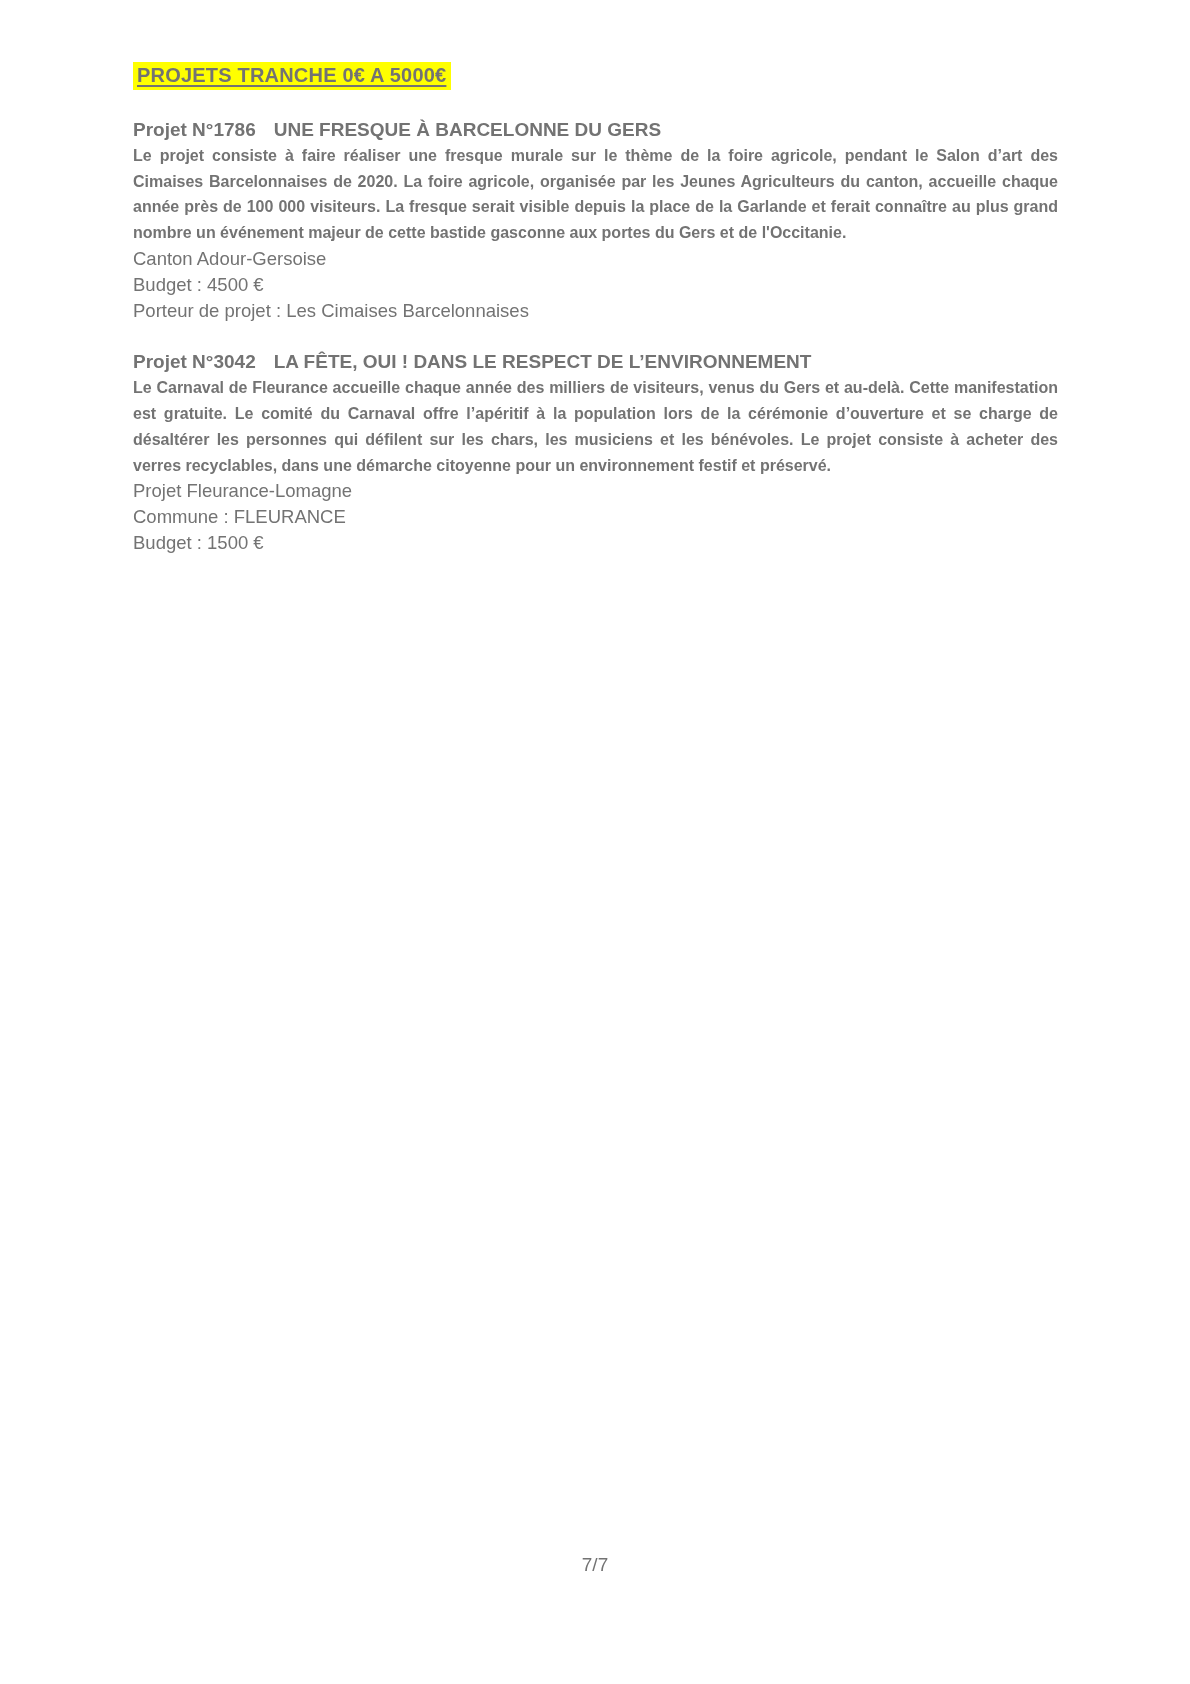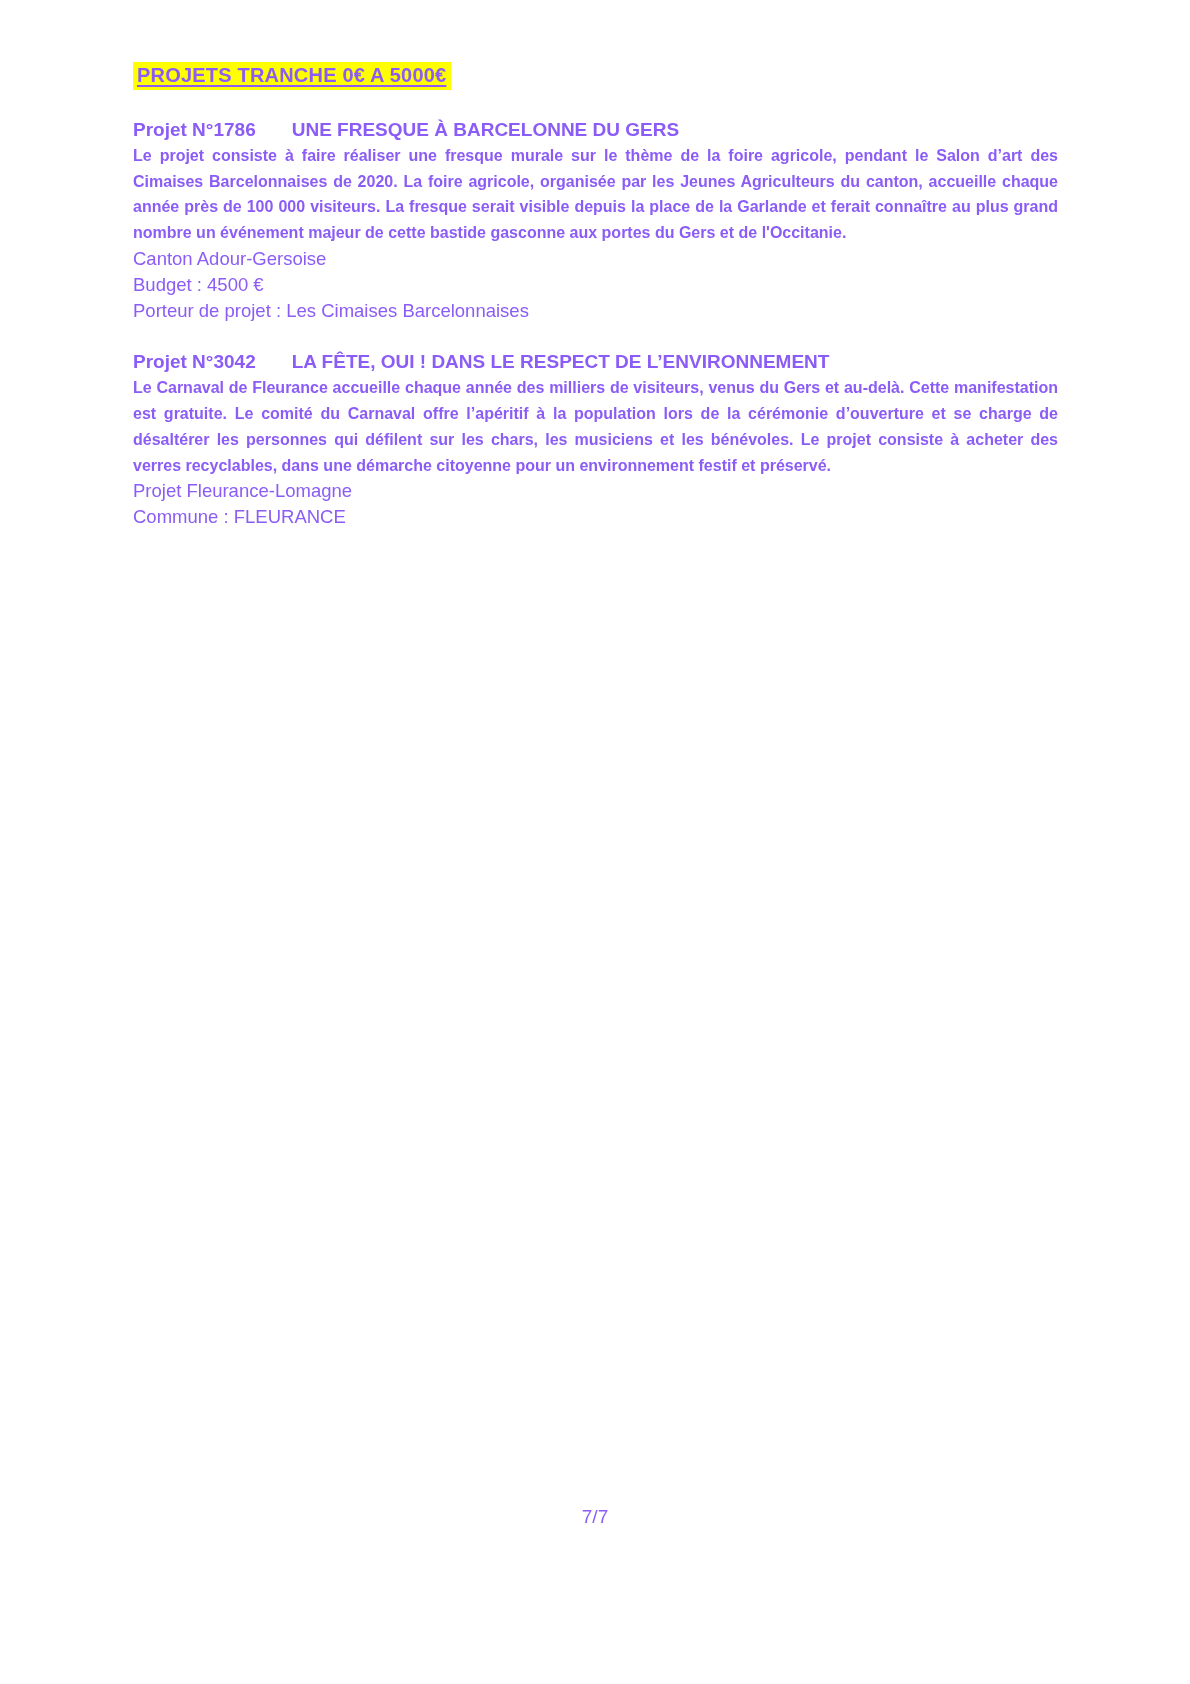--- a/index.html
+++ b/index.html
@@ -4,21 +4,21 @@
 <style>
   * { margin: 0; padding: 0; box-sizing: border-box; }
   html, body { background: #ffffff; }
   .page {
     position: relative;
     width: 1190px;
     height: 1684px;
     margin: 0 auto;
     background: #ffffff;
     font-family: "Liberation Sans", "DejaVu Sans", sans-serif;
-    color: #8b5cf6;
+    color: #737373;
   }
   .content {
     position: absolute;
     top: 62px;
     left: 133px;
     width: 925px;
   }
   .title-banner {
     display: inline-block;
     background: #ffff00;
@@ -35,36 +35,36 @@
   }
   .project + .project {
     margin-top: 26px;
   }
   .project-heading {
     font-size: 19px;
     font-weight: bold;
     line-height: 25.8px;
   }
   .project-title {
-    margin-left: 36px;
+    margin-left: 18px;
   }
   .project-desc {
     font-size: 16px;
     line-height: 25.8px;
     text-align: justify;
     font-weight: bold;
   }
   .meta-line {
     font-size: 18.5px;
     font-weight: normal;
     line-height: 25.8px;
   }
   .footer {
     position: absolute;
-    top: 1504px;
+    top: 1552px;
     left: 0;
     width: 100%;
     text-align: center;
     font-size: 19px;
     line-height: 25px;
   }
 </style>
 </head>
 <body>
 
@@ -83,18 +83,19 @@
       <div class="meta-line">Porteur de projet : Les Cimaises Barcelonnaises</div>
     </div>
 
     <div class="project">
       <div class="project-heading">
         <span>Projet N°3042</span><span class="project-title">LA FÊTE, OUI ! DANS LE RESPECT DE L’ENVIRONNEMENT</span>
       </div>
       <div class="project-desc">Le Carnaval de Fleurance accueille chaque année des milliers de visiteurs, venus du Gers et au-delà. Cette manifestation est gratuite. Le comité du Carnaval offre l’apéritif à la population lors de la cérémonie d’ouverture et se charge de désaltérer les personnes qui défilent sur les chars, les musiciens et les bénévoles. Le projet consiste à acheter des verres recyclables, dans une démarche citoyenne pour un environnement festif et préservé.</div>
       <div class="meta-line">Projet Fleurance-Lomagne</div>
       <div class="meta-line">Commune : FLEURANCE</div>
+      <div class="meta-line">Budget : 1500 €</div>
     </div>
 
   </div>
 
   <div class="footer">7/7</div>
 </div>
 
 </body></html>

